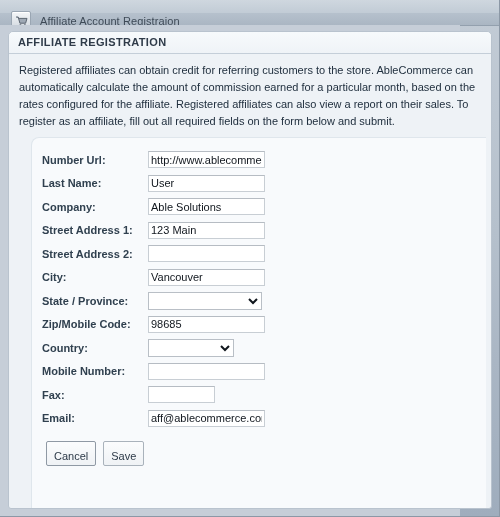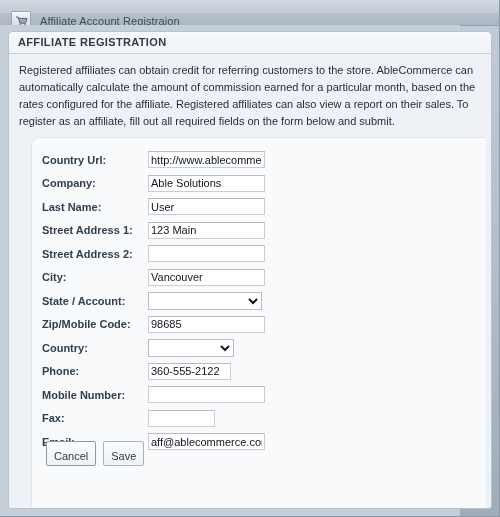--- a/index.html
+++ b/index.html
@@ -229,58 +229,54 @@
 
       <div id="section-title">AFFILIATE REGISTRATION</div>
 
       <div id="intro">Registered affiliates can obtain credit for referring customers to the store. AbleCommerce can automatically calculate the amount of commission earned for a particular month, based on the rates configured for the affiliate. Registered affiliates can also view a report on their sales. To register as an affiliate, fill out all required fields on the form below and submit.</div>
 
       <div id="form-panel">
 
         <table id="form-table">
           <tbody id="form-rows">
               <tr>
-                <td class="lbl">Country Url:</td>
+                <td class="lbl">Number Url:</td>
                 <td class="fld"><input type="text" class="txt w-main" value="http://www.ablecommerce.com" style=""></td>
+              </tr>
+              <tr>
+                <td class="lbl">Last Name:</td>
+                <td class="fld"><input type="text" class="txt w-main" value="User" style=""></td>
               </tr>
               <tr>
                 <td class="lbl">Company:</td>
                 <td class="fld"><input type="text" class="txt w-main" value="Able Solutions" style=""></td>
               </tr>
               <tr>
-                <td class="lbl">Last Name:</td>
-                <td class="fld"><input type="text" class="txt w-main" value="User" style=""></td>
-              </tr>
-              <tr>
                 <td class="lbl">Street Address 1:</td>
                 <td class="fld"><input type="text" class="txt w-main" value="123 Main" style=""></td>
               </tr>
               <tr>
                 <td class="lbl">Street Address 2:</td>
                 <td class="fld"><input type="text" class="txt w-main" value="" style=""></td>
               </tr>
               <tr>
                 <td class="lbl">City:</td>
                 <td class="fld"><input type="text" class="txt w-main" value="Vancouver" style=""></td>
               </tr>
               <tr>
-                <td class="lbl">State / Account:</td>
+                <td class="lbl">State / Province:</td>
                 <td class="fld"><select class="sel w-state"><option>Washington</option></select></td>
               </tr>
               <tr>
                 <td class="lbl"> Zip/Mobile Code:</td>
                 <td class="fld"><input type="text" class="txt w-main" value="98685" style=""></td>
               </tr>
               <tr>
                 <td class="lbl">Country:</td>
                 <td class="fld"><select class="sel w-country"><option>United States</option></select></td>
-              </tr>
-              <tr>
-                <td class="lbl">Phone:</td>
-                <td class="fld"><input type="text" class="txt w-phone" value="360-555-2122" style=""></td>
               </tr>
               <tr>
                 <td class="lbl">Mobile Number:</td>
                 <td class="fld"><input type="text" class="txt w-main" value="" style=""></td>
               </tr>
               <tr>
                 <td class="lbl">Fax:</td>
                 <td class="fld"><input type="text" class="txt w-fax" value="" style=""></td>
               </tr>
               <tr>

